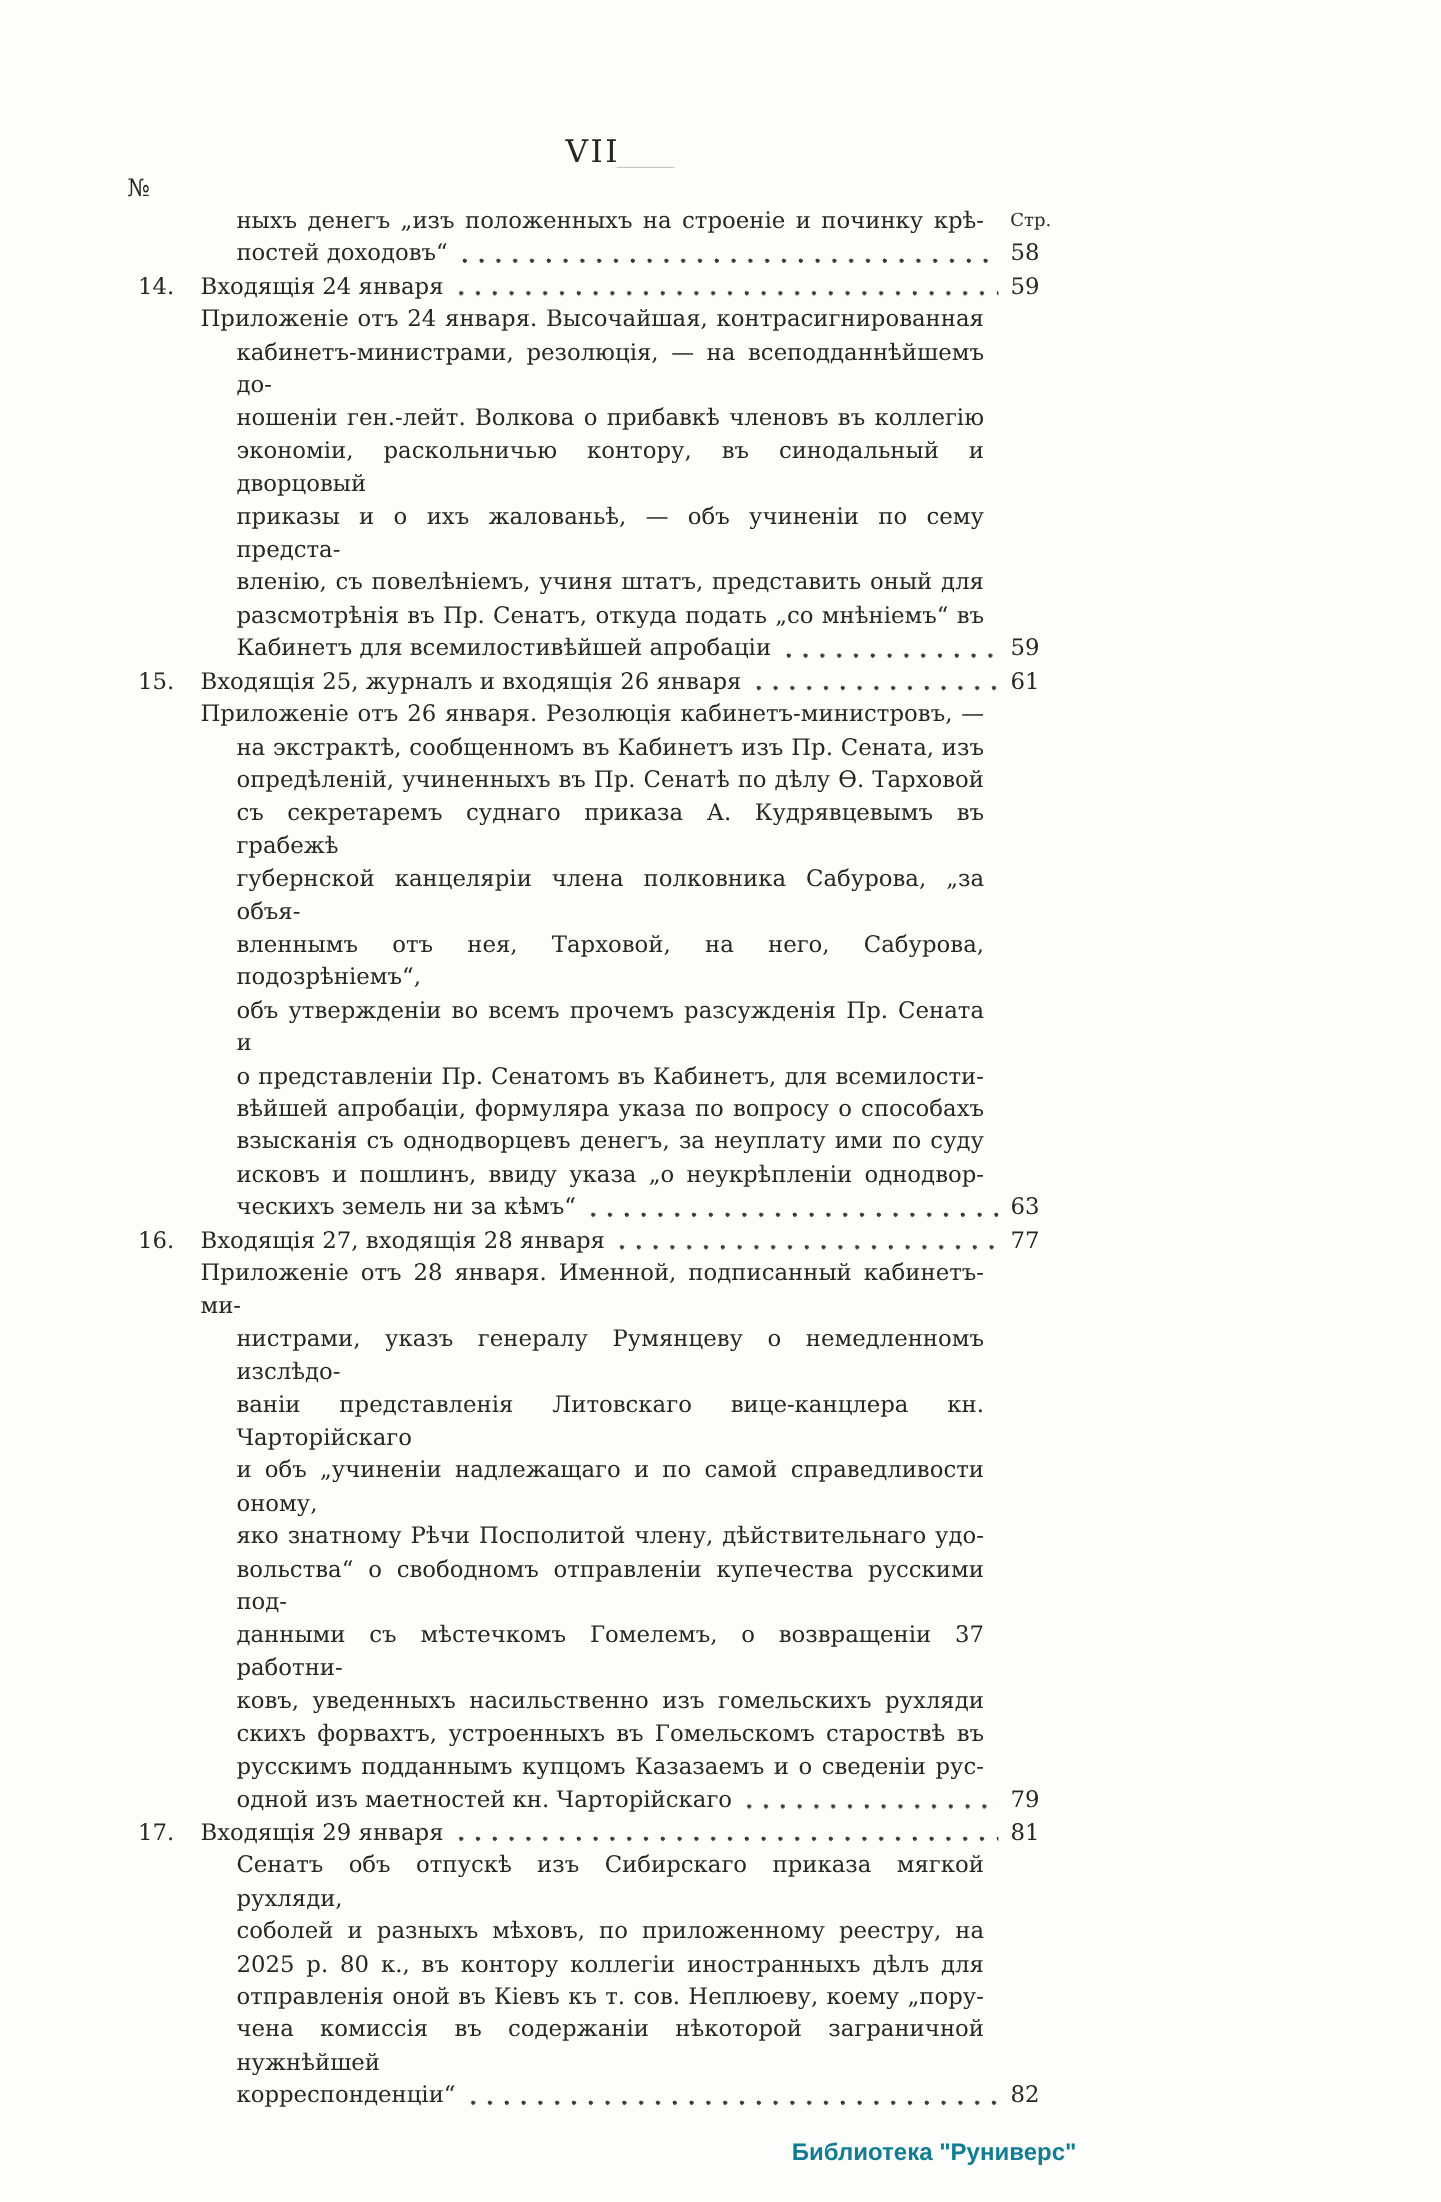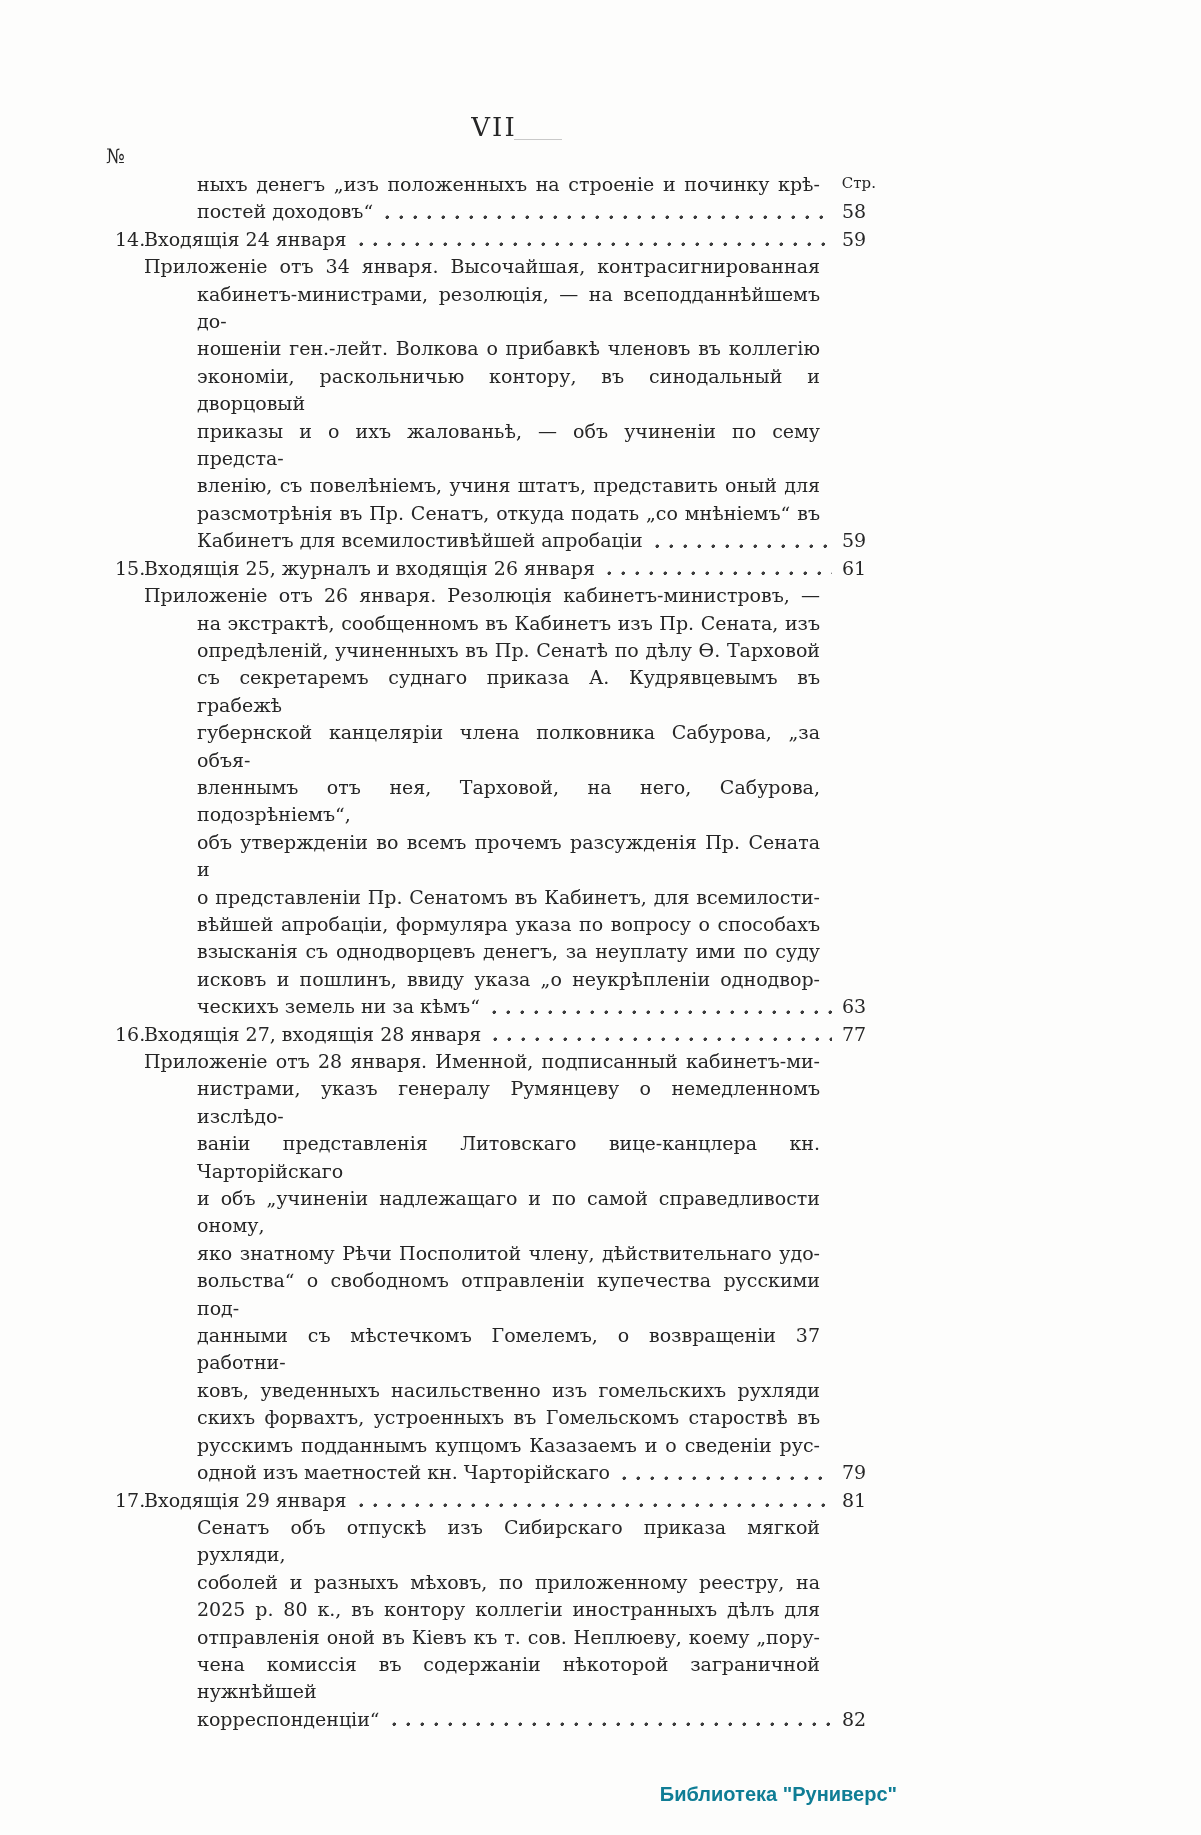--- a/index.html
+++ b/index.html
@@ -58,21 +58,21 @@
   .block { position: relative; }
   .num {
     position: absolute;
     left: 3px;
     top: 0;
     line-height: 27.4px;
   }
   .line {
     line-height: 27.4px;
   }
-  .line.ia { margin-left: 32px; }
+  .line.ia { margin-left: 55px; }
   .line.ib { margin-left: 85px; }
   .line.just {
     text-align: justify;
     text-align-last: justify;
     margin-right: 56px;
   }
   .line.haspage {
     display: flex;
     align-items: baseline;
   }
@@ -121,21 +121,21 @@
       </div>
       <div class="block">
         <span class="num">14.</span>
         <div class="line ia haspage">
           <span class="t">Входящія 24 января</span>
           <span class="leader"></span>
           <span class="pg">59</span>
         </div>
       </div>
       <div class="block">
-        <div class="line ia just">Приложеніе отъ 34 января.  Высочайшая, контрасигнированная</div>
+        <div class="line ia just">Приложеніе отъ 24 января.  Высочайшая, контрасигнированная</div>
         <div class="line ib just">кабинетъ-министрами, резолюція, — на всеподданнѣйшемъ до-</div>
         <div class="line ib just">ношеніи ген.-лейт. Волкова о прибавкѣ членовъ въ коллегію</div>
         <div class="line ib just">экономіи, раскольничью контору, въ синодальный и дворцовый</div>
         <div class="line ib just">приказы и о ихъ жалованьѣ, — объ учиненіи по сему предста-</div>
         <div class="line ib just">вленію, съ повелѣніемъ, учиня штатъ, представить оный для</div>
         <div class="line ib just">разсмотрѣнія въ Пр. Сенатъ, откуда подать „со мнѣніемъ“ въ</div>
         <div class="line ib haspage">
           <span class="t">Кабинетъ для всемилостивѣйшей апробаціи</span>
           <span class="leader"></span>
           <span class="pg">59</span>

